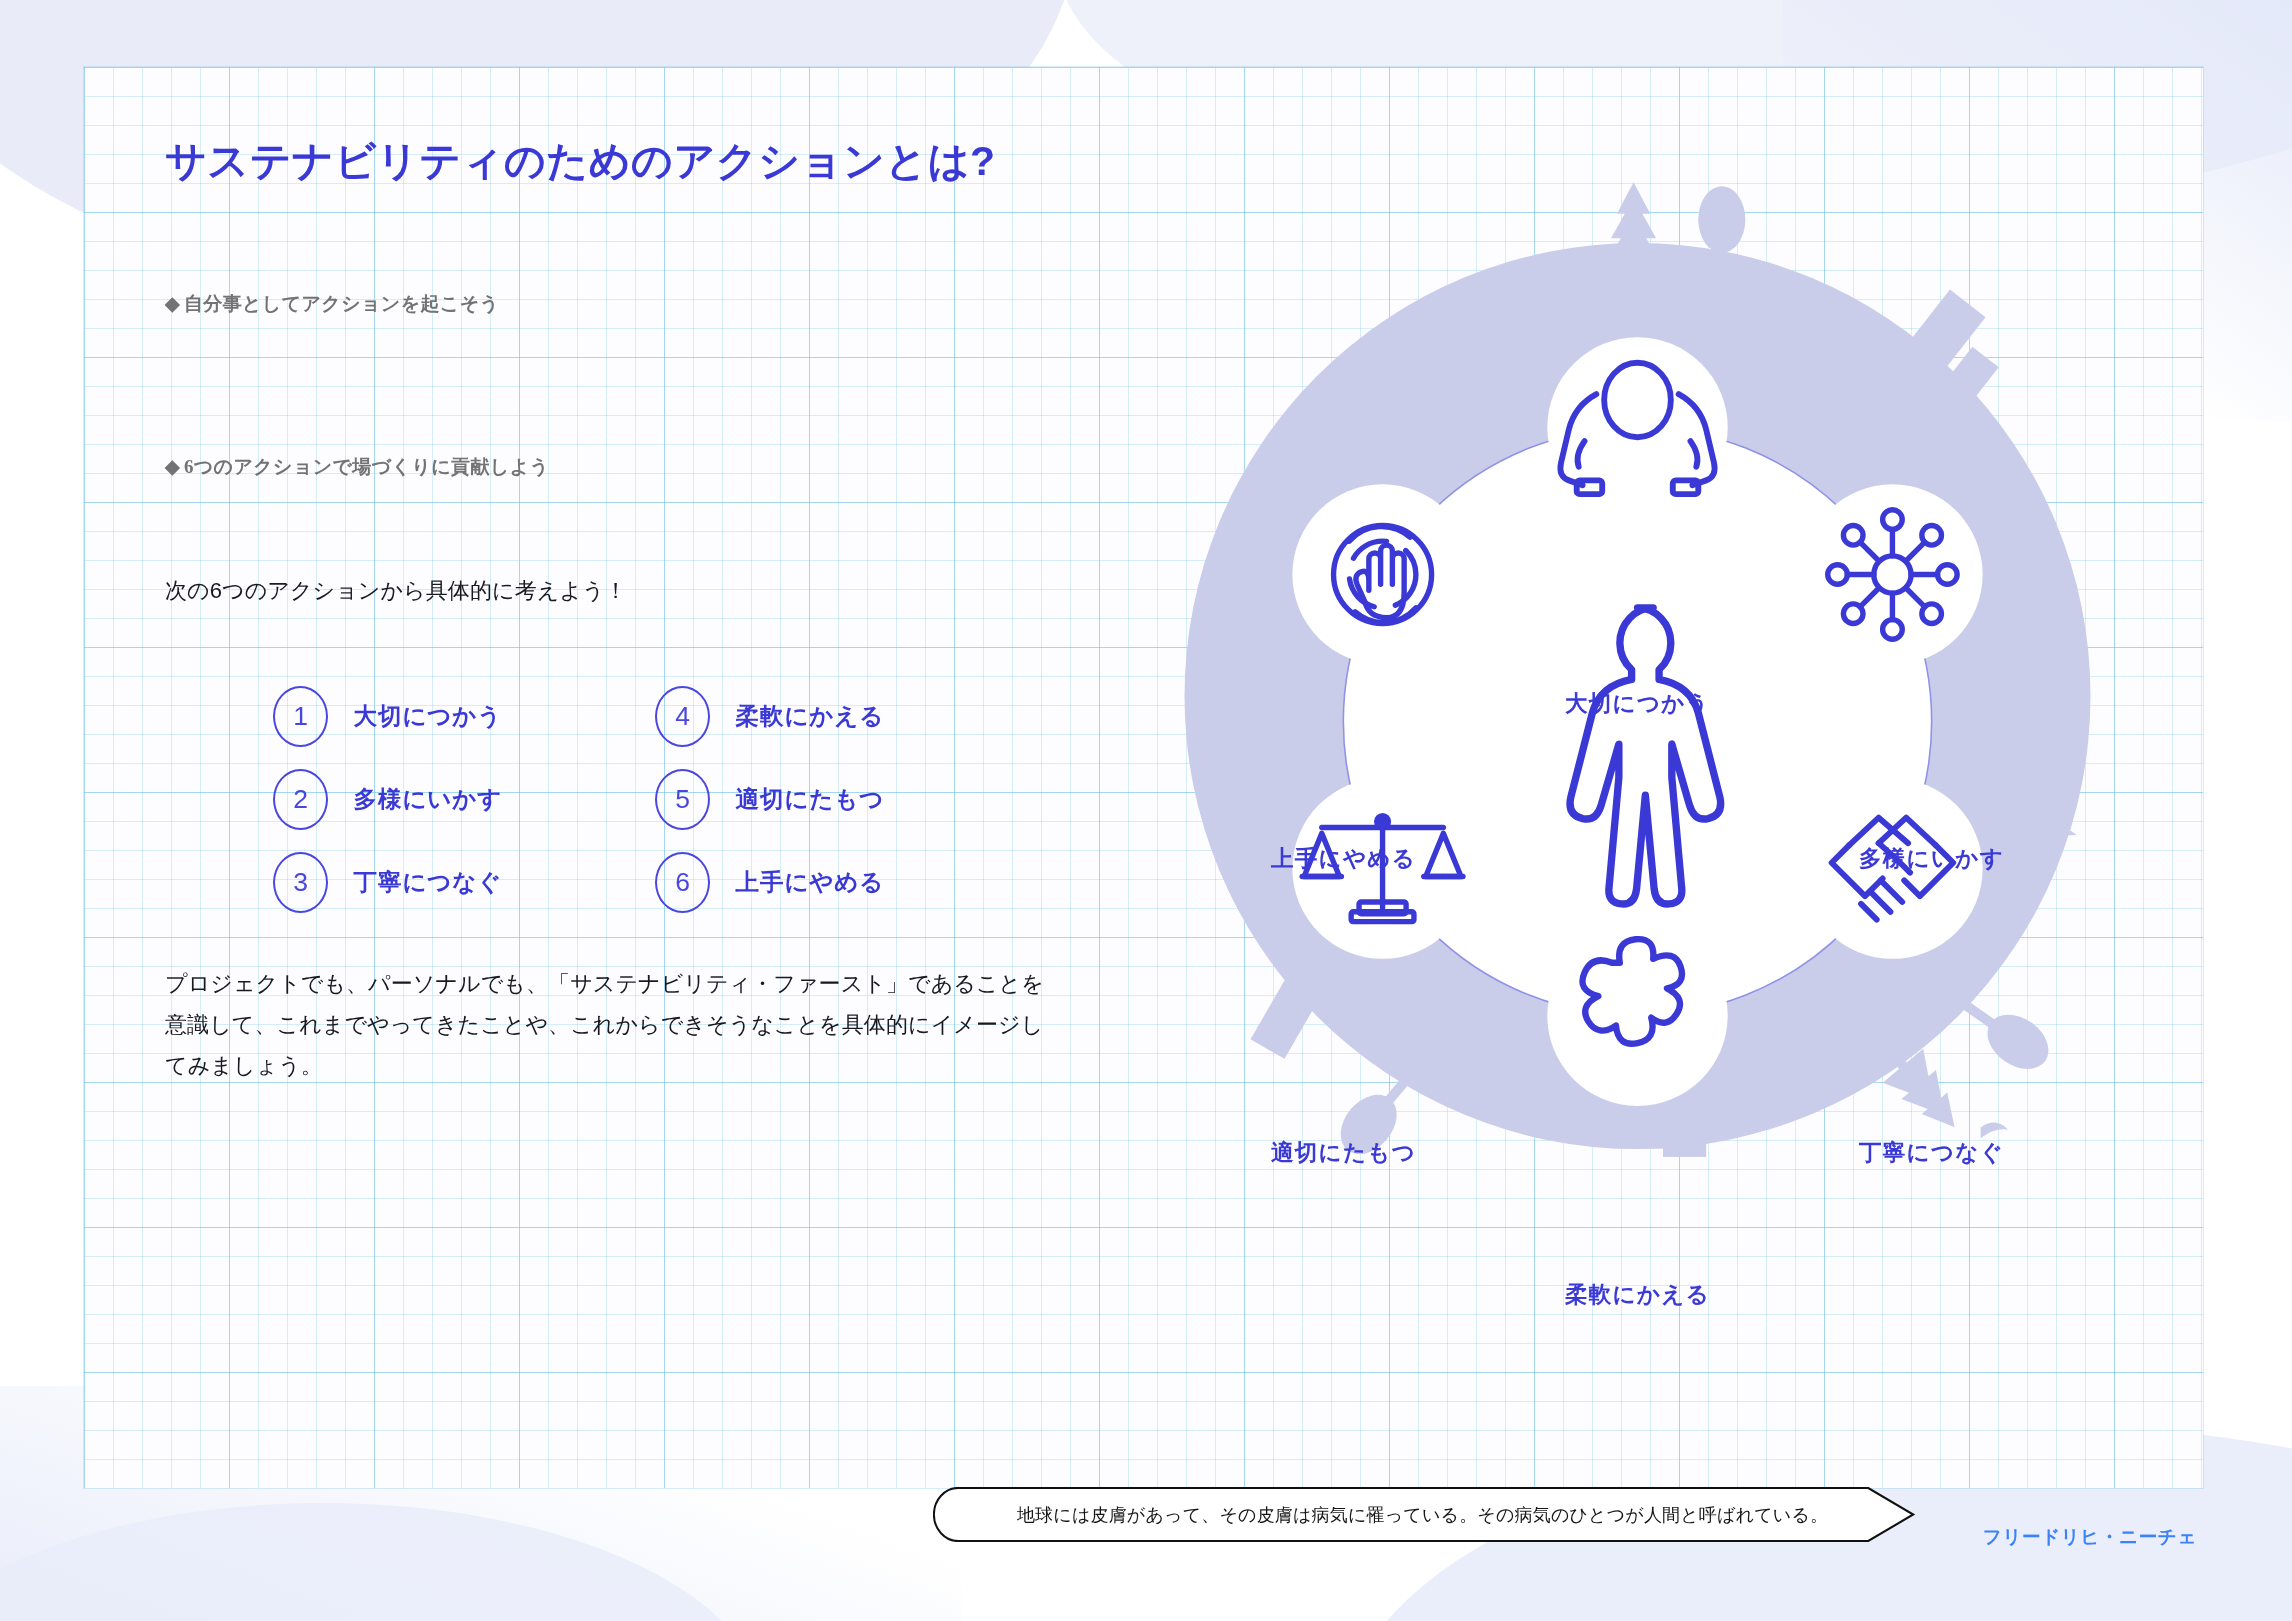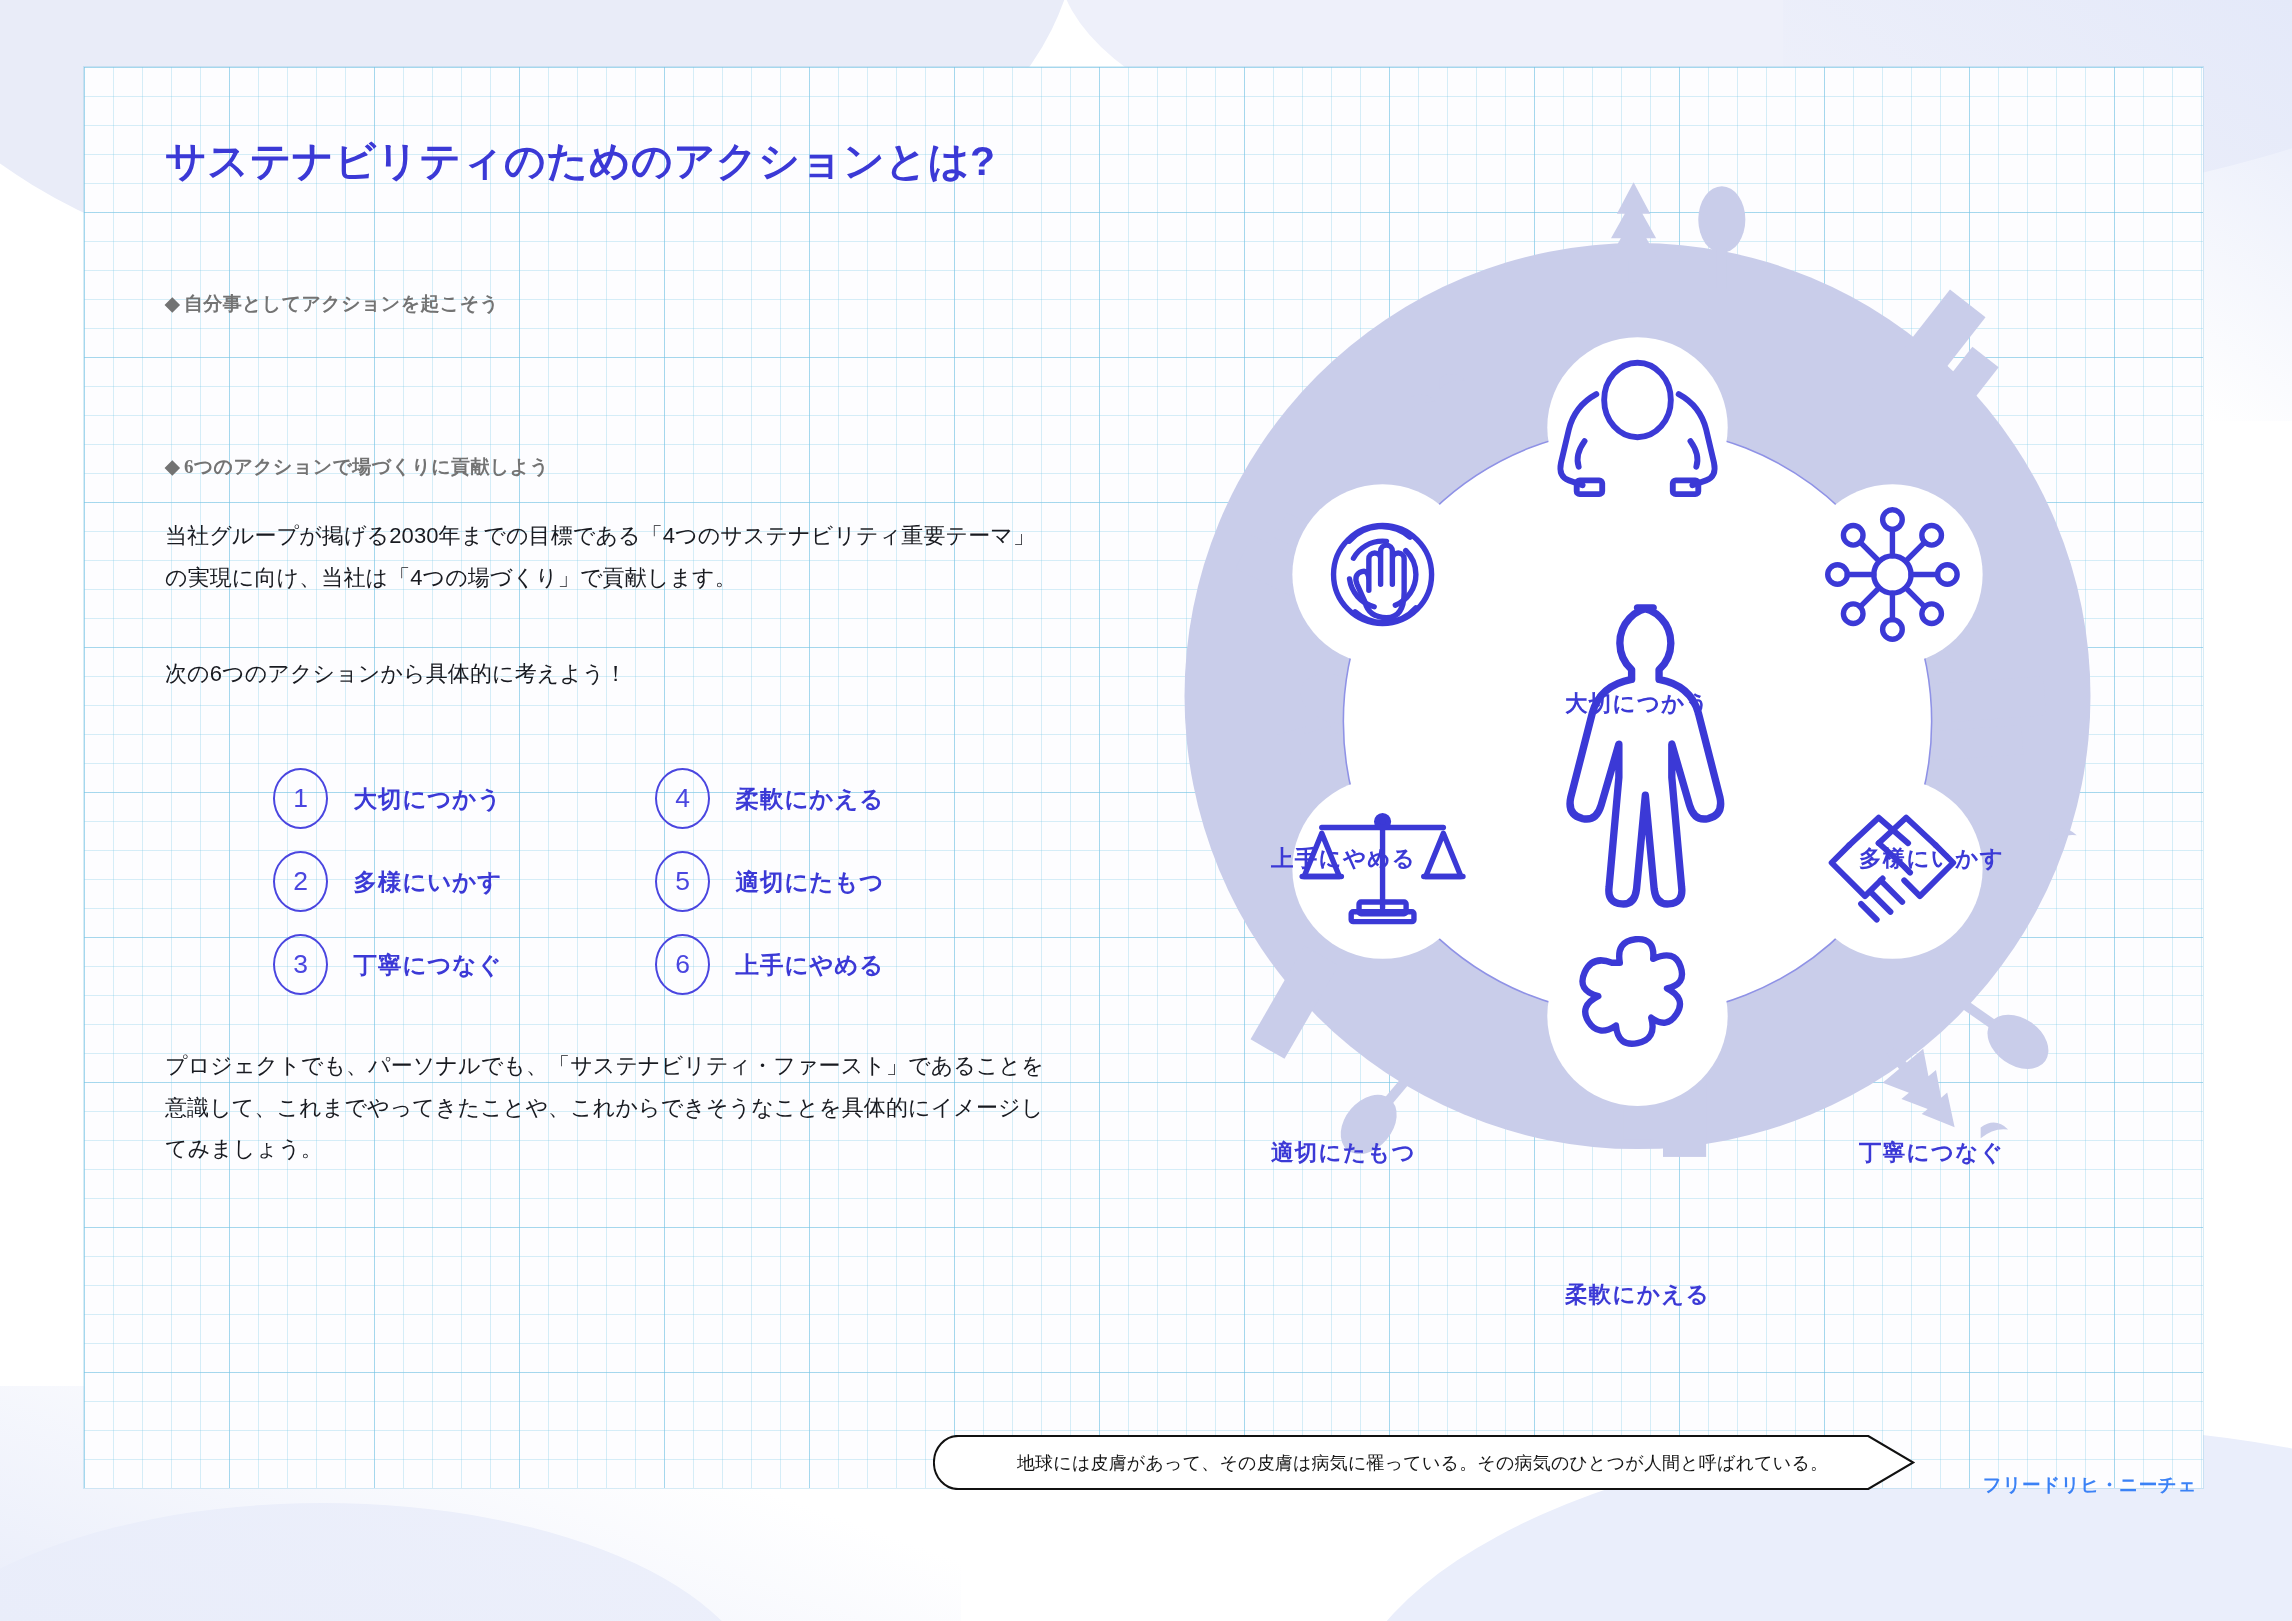--- a/index.html
+++ b/index.html
@@ -59,21 +59,21 @@
     display:flex;align-items:center;justify-content:center;
     color:#4a46e0;font-size:26.5px;font-weight:400;flex:none;
   }
   .act-label{color:#3b39d6;font-size:23.5px;font-weight:700;letter-spacing:.04em;}
 
   
   .art{position:absolute;left:1059px;top:147px;width:1157px;height:1157px;z-index:5;}
   .art svg{width:100%;height:100%;display:block;}
 
   
-  .quote-wrap{position:absolute;left:933px;top:1426px;width:1264px;height:73px;z-index:7;
+  .quote-wrap{position:absolute;left:933px;top:1478px;width:1264px;height:73px;z-index:7;
     display:flex;align-items:center;gap:47px;}
   .quote-box{position:relative;width:1078px;height:55px;}
   .quote-box svg{position:absolute;inset:0;width:100%;height:100%;}
   .quote-text{
     position:absolute;inset:0;display:flex;align-items:center;justify-content:center;
     color:#161616;font-size:18px;letter-spacing:.01em;padding:0 39px 0 29px;
     white-space:nowrap;
   }
   .quote-author{
     margin-left:13.7px;color:#3b82f6;font-size:18.6px;font-weight:700;letter-spacing:.03em;
@@ -275,21 +275,20 @@
     <span class="dia">◆</span><span>自分事としてアクションを起こそう</span>
   </h2>
 
 
   <div class="gap-lg"></div>
 
   <h2 class="sec-head">
     <span class="dia">◆</span><span>6つのアクションで場づくりに貢献しよう</span>
   </h2>
 
-  <p class="body-p">当社グループが掲げる2030年までの目標である「4つのサステナビリティ重要テーマ」の実現に向け、当社は「4つの場づくり」で貢献します。</p>
 
   <div class="gap-md"></div>
 
   <p class="body-p">次の6つのアクションから具体的に考えよう！</p>
 
   <div class="actions">
     <div class="act">
       <span class="act-num">1</span>
       <span class="act-label">大切につかう</span>
     </div>

